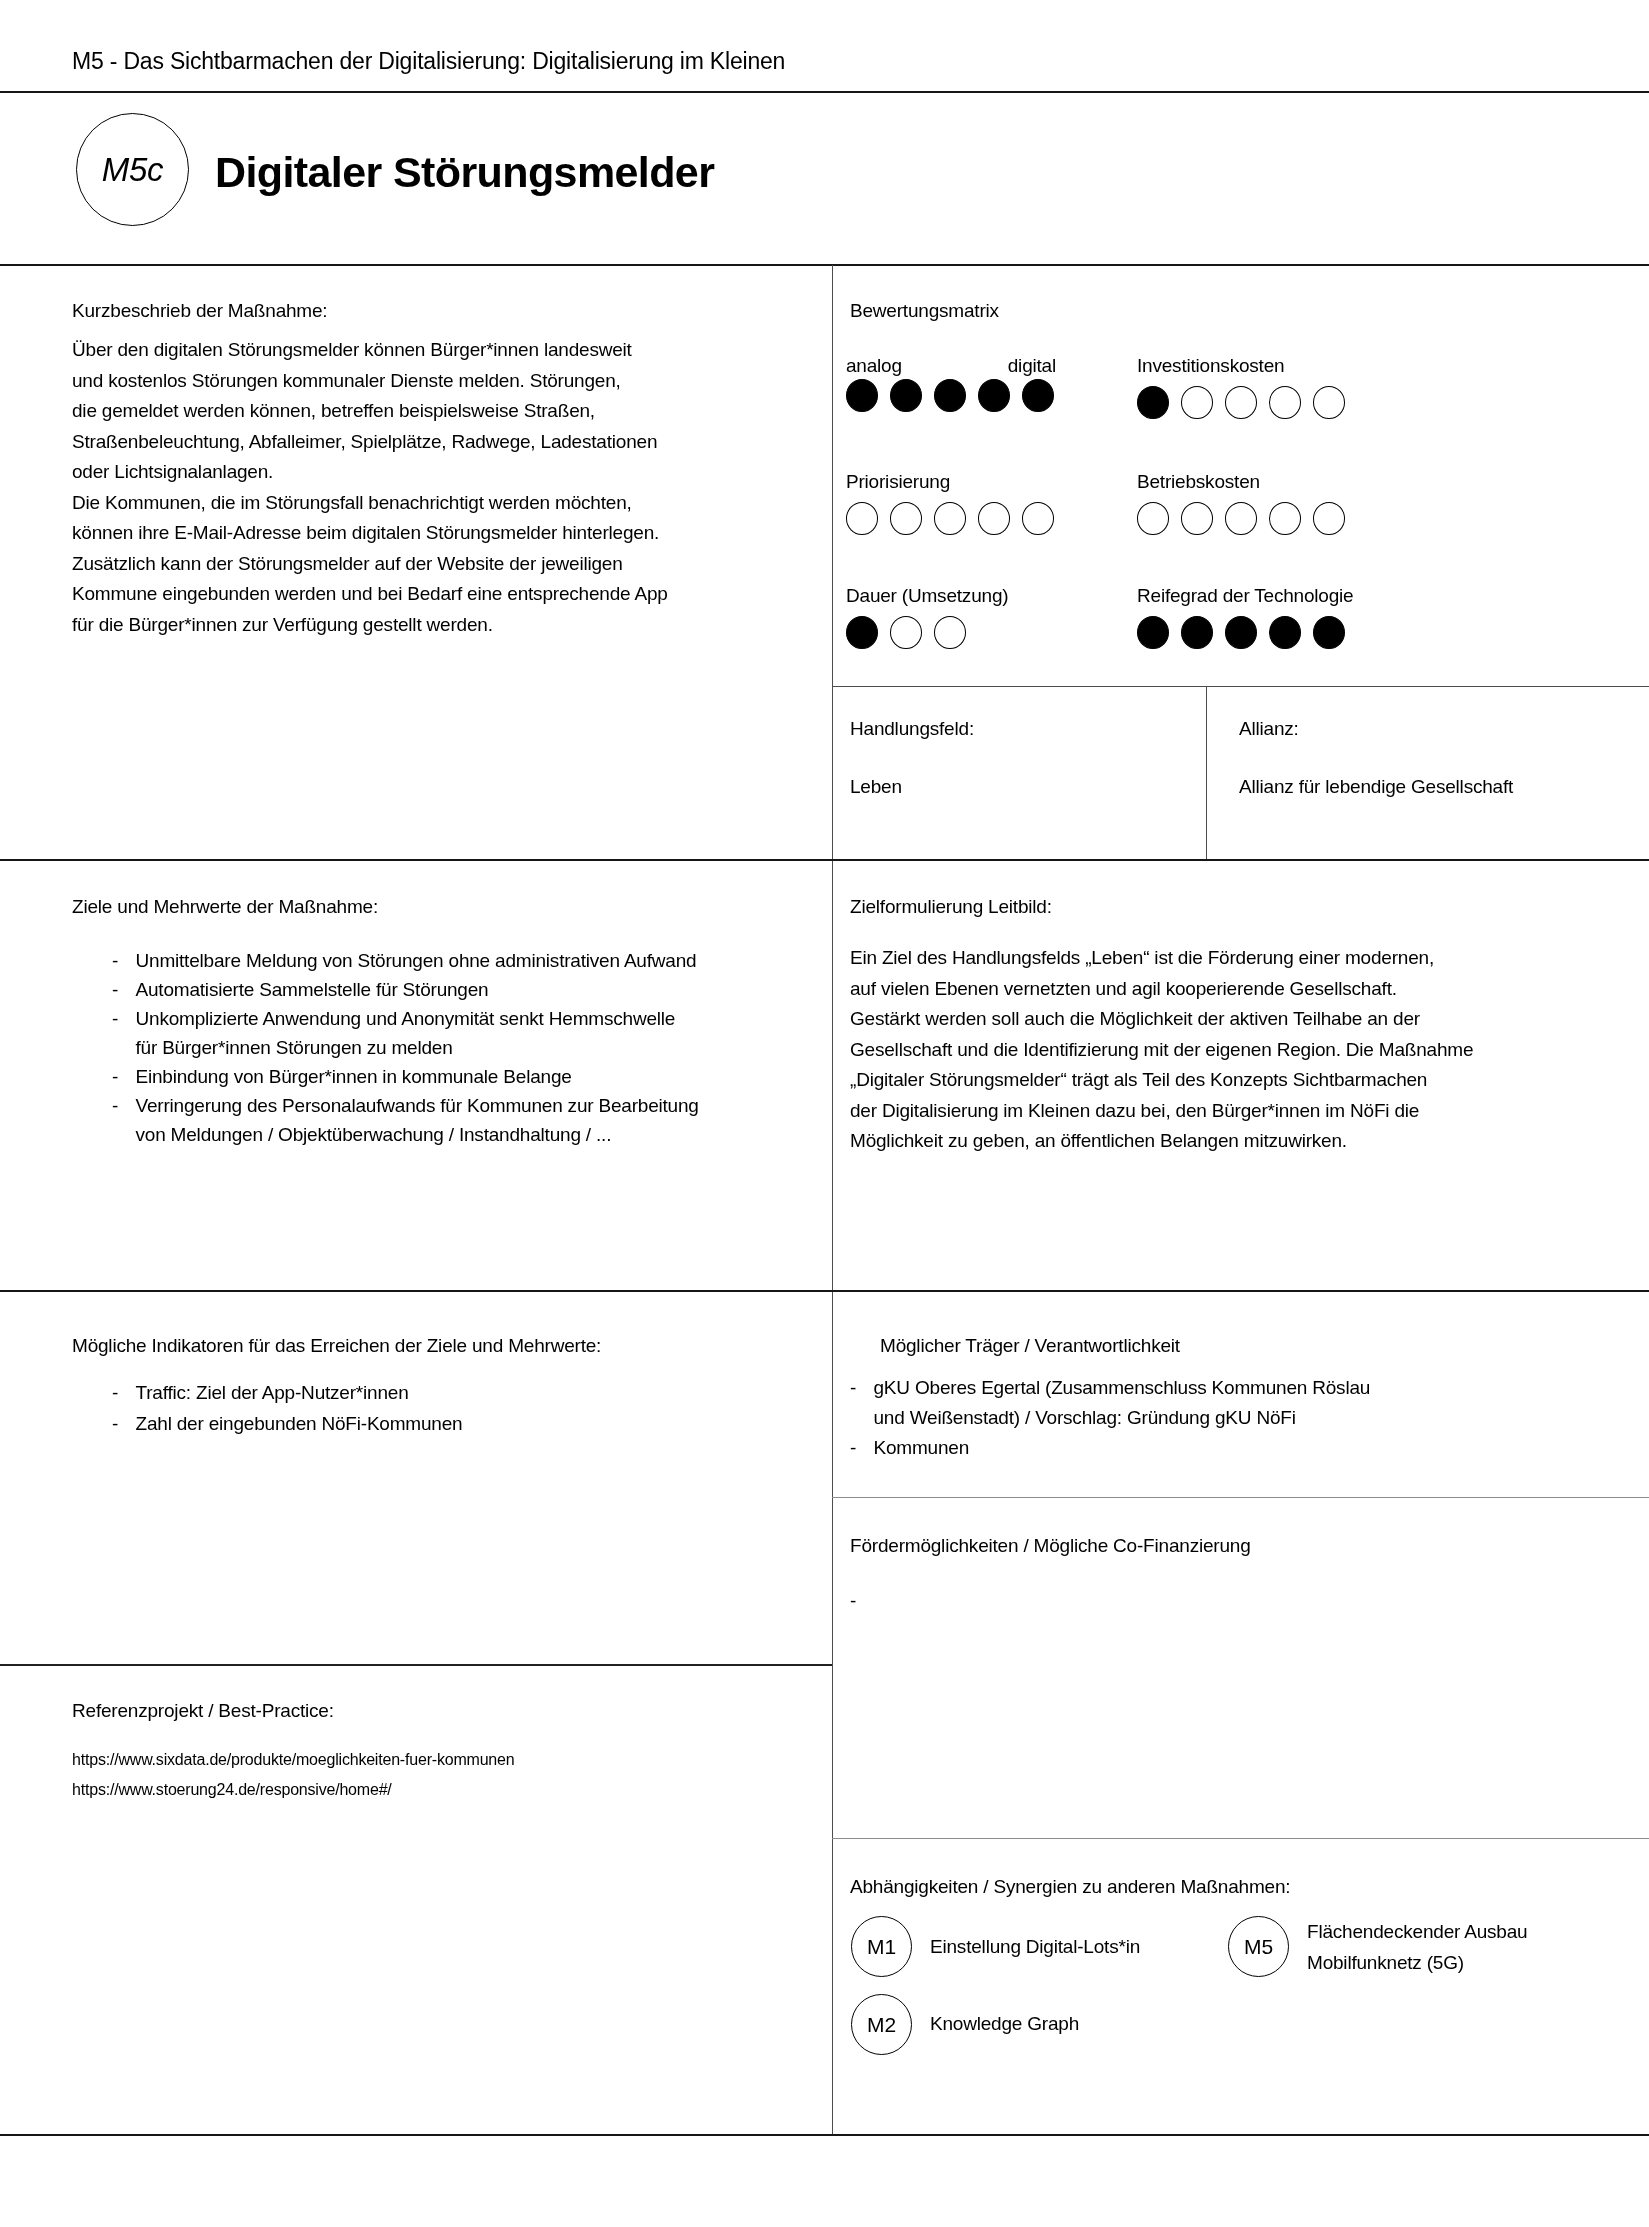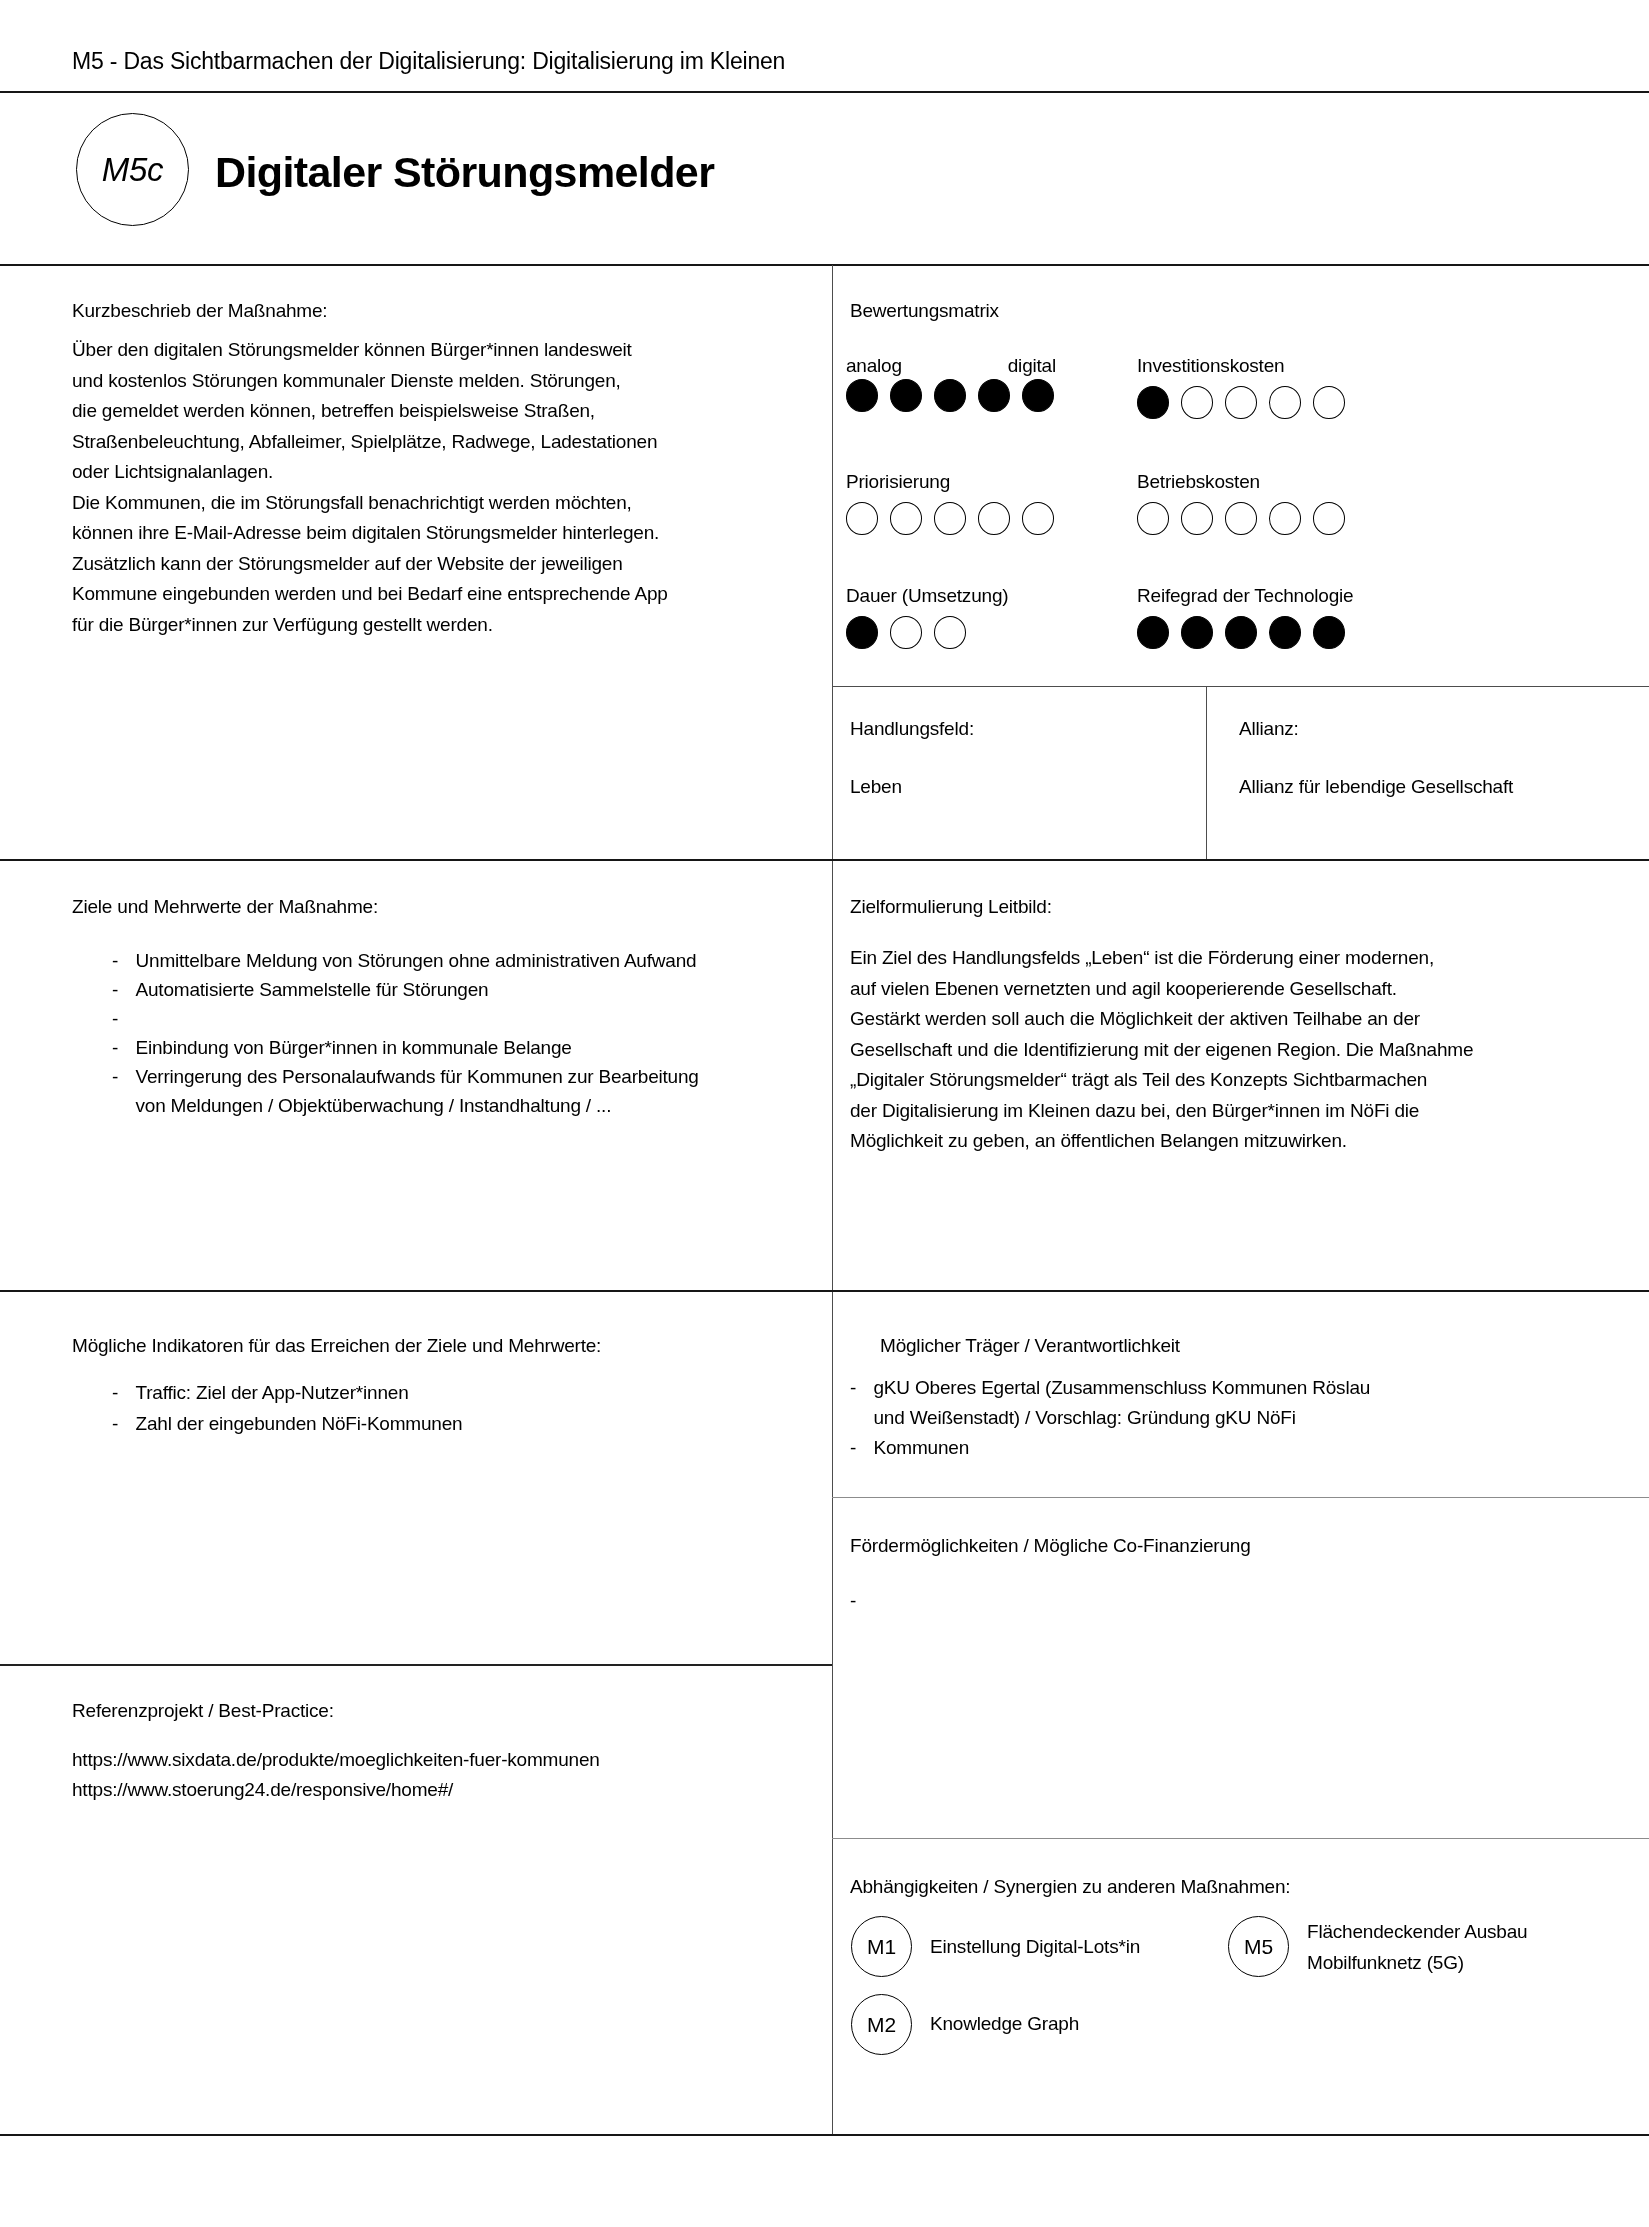--- a/index.html
+++ b/index.html
@@ -35,21 +35,21 @@
   .mlabel-single { font-size: 19px; line-height: 25.4px; margin-bottom: 7.6px; white-space: nowrap; }
   .dots { display: flex; gap: 12px; }
   .dot { width: 32px; height: 33px; border-radius: 50%; border: 1.9px solid #000; box-sizing: border-box; background: #fff; flex: none; }
   .dot.filled { background: #000; }
 
   .list { position: absolute; font-size: 19px; }
   .li { display: flex; }
   .dash { width: 23.5px; flex: none; }
   .litext { white-space: pre-line; }
 
-  .url-block { position: absolute; font-size: 19px; line-height: 30px; }
+  .url-block { position: absolute; font-size: 16px; line-height: 30px; }
   .url { text-decoration: none; color: #000; display: block; }
 
   .dep-circle {
     position: absolute; width: 61px; height: 61px;
     border: 1.9px solid #000; border-radius: 50%; box-sizing: border-box;
     display: flex; align-items: center; justify-content: center; font-size: 21px;
   }
   .dep-label { position: absolute; font-size: 19px; line-height: 30.5px; white-space: pre-line; }
 </style>
 </head>
@@ -83,20 +83,22 @@
     <div class="li">
       <span class="dash">-</span>
       <span class="litext">Unmittelbare Meldung von Störungen ohne administrativen Aufwand</span>
     </div>
     <div class="li">
       <span class="dash">-</span>
       <span class="litext">Automatisierte Sammelstelle für Störungen</span>
     </div>
     <div class="li">
       <span class="dash">-</span>
+      <span class="litext">Unkomplizierte Anwendung und Anonymität senkt Hemmschwelle
+für Bürger*innen Störungen zu melden</span>
     </div>
     <div class="li">
       <span class="dash">-</span>
       <span class="litext">Einbindung von Bürger*innen in kommunale Belange</span>
     </div>
     <div class="li">
       <span class="dash">-</span>
       <span class="litext">Verringerung des Personalaufwands für Kommunen zur Bearbeitung
 von Meldungen / Objektüberwachung / Instandhaltung / ...</span>
     </div>

